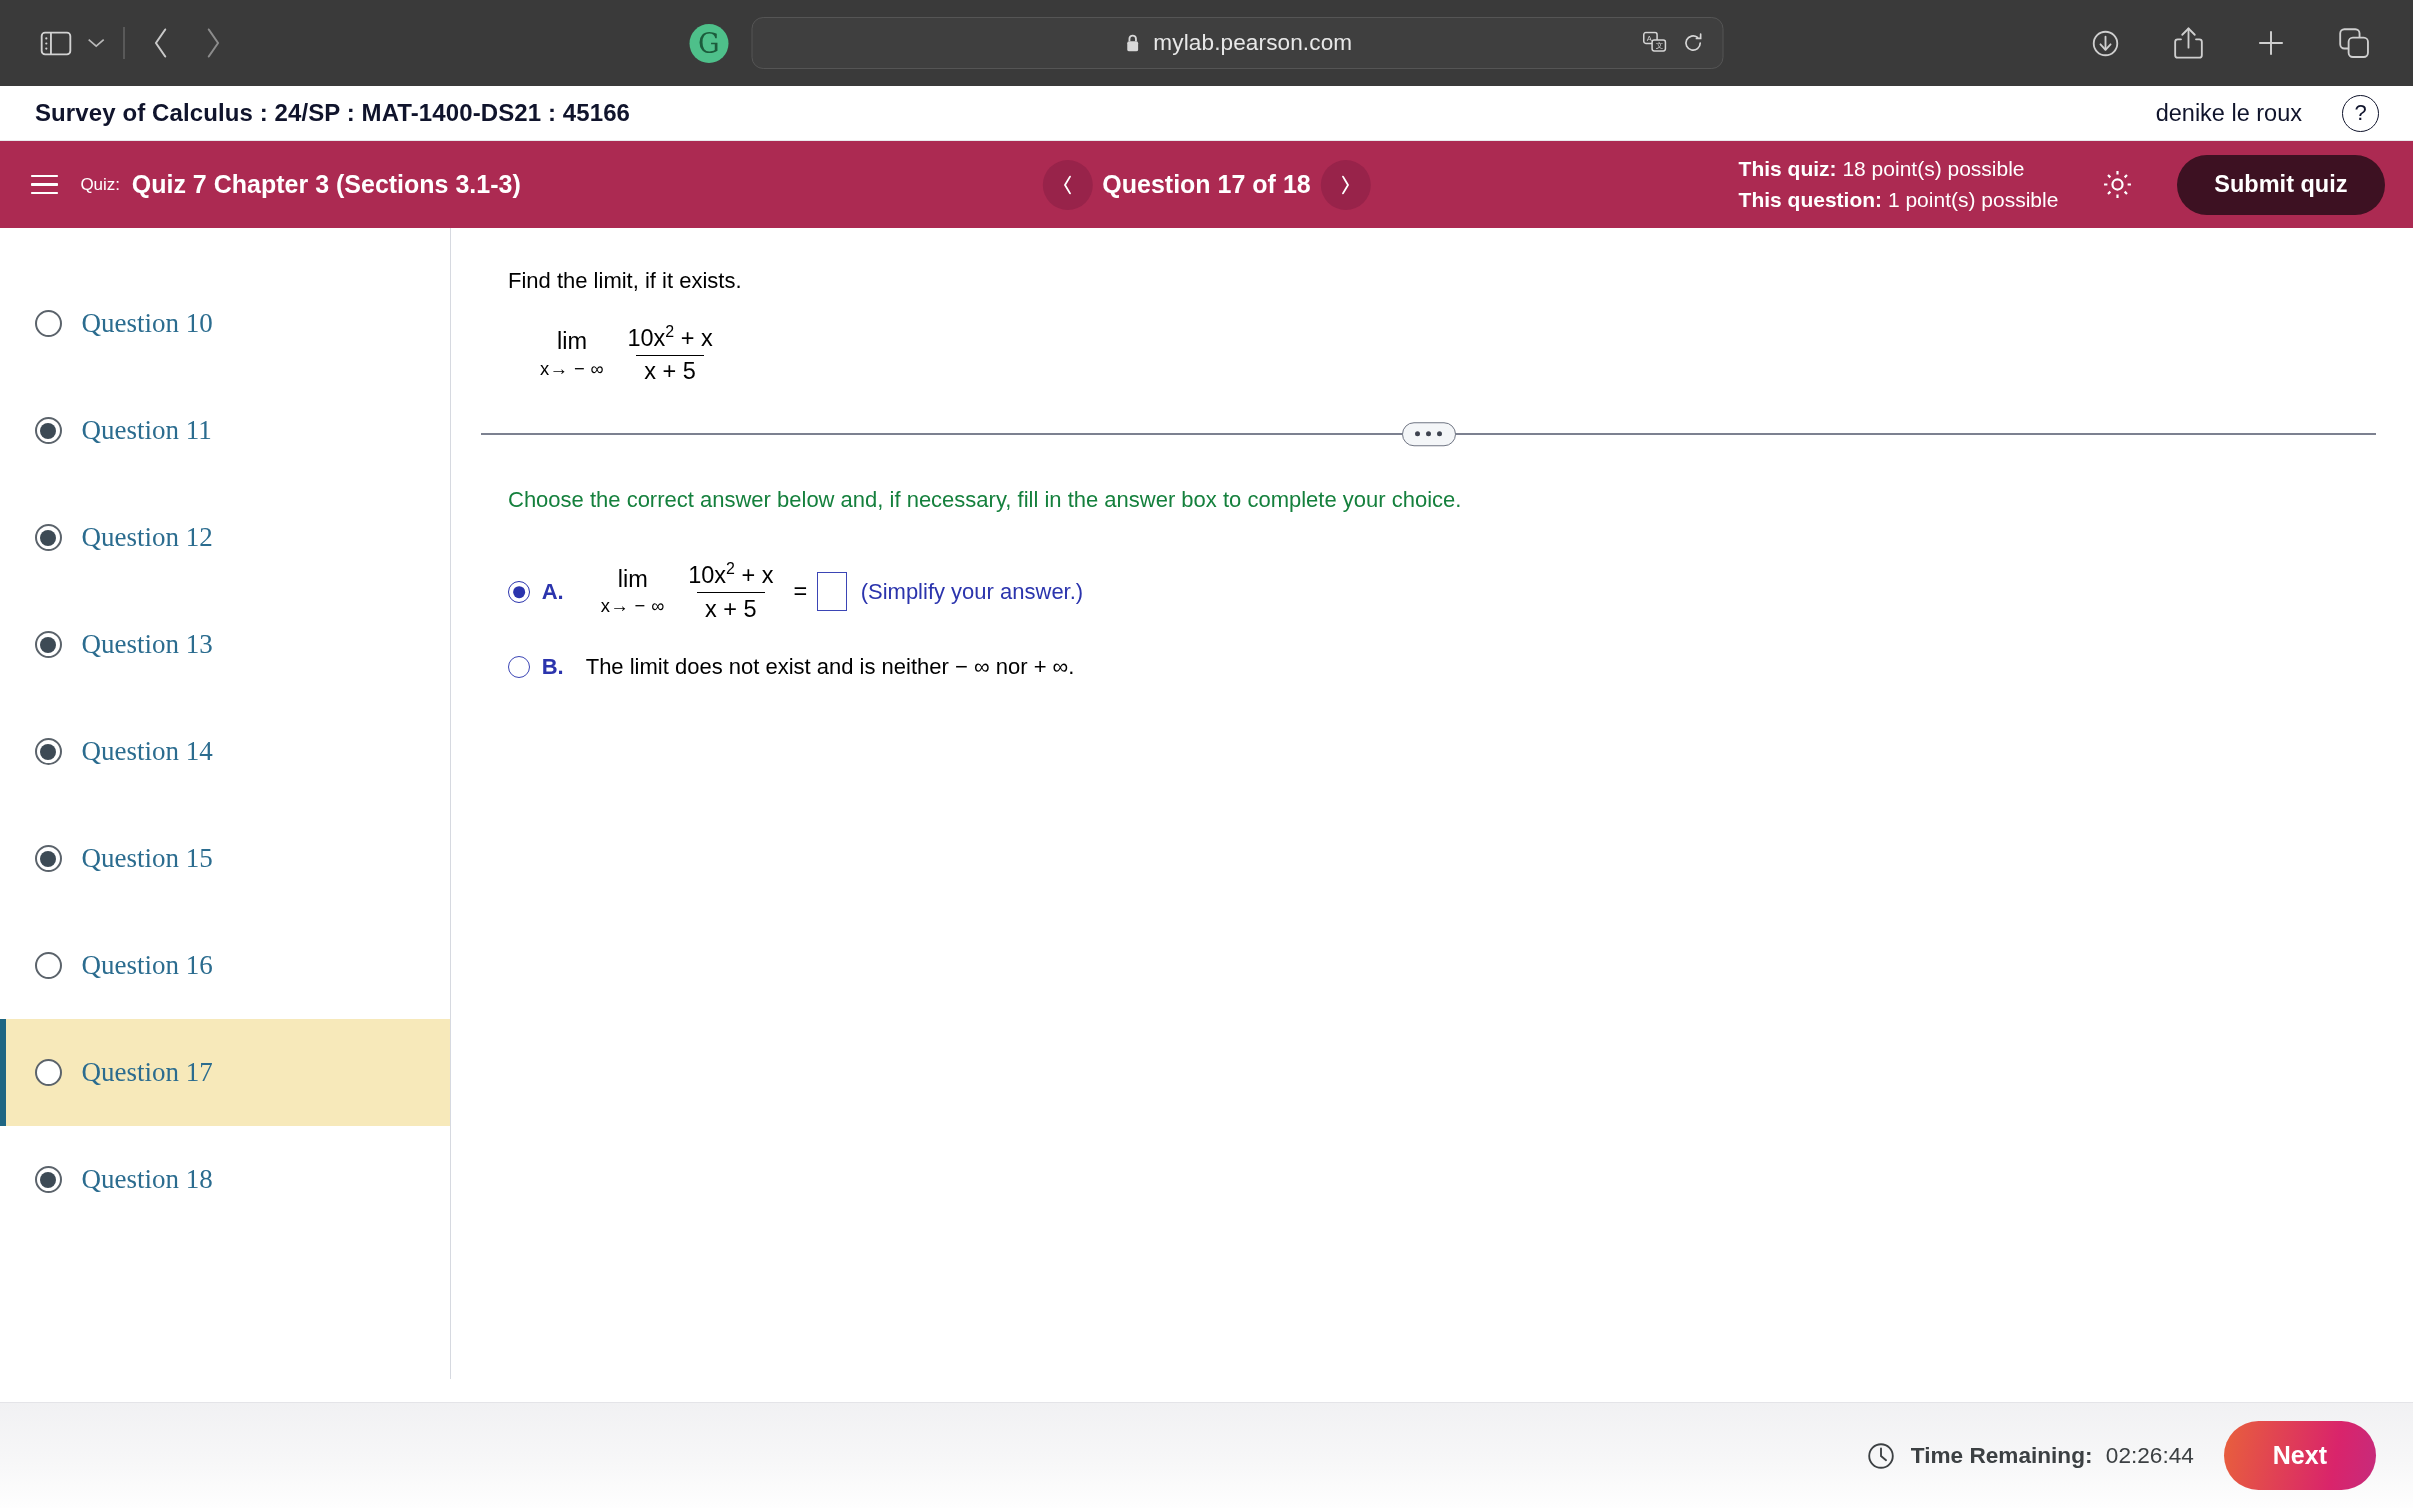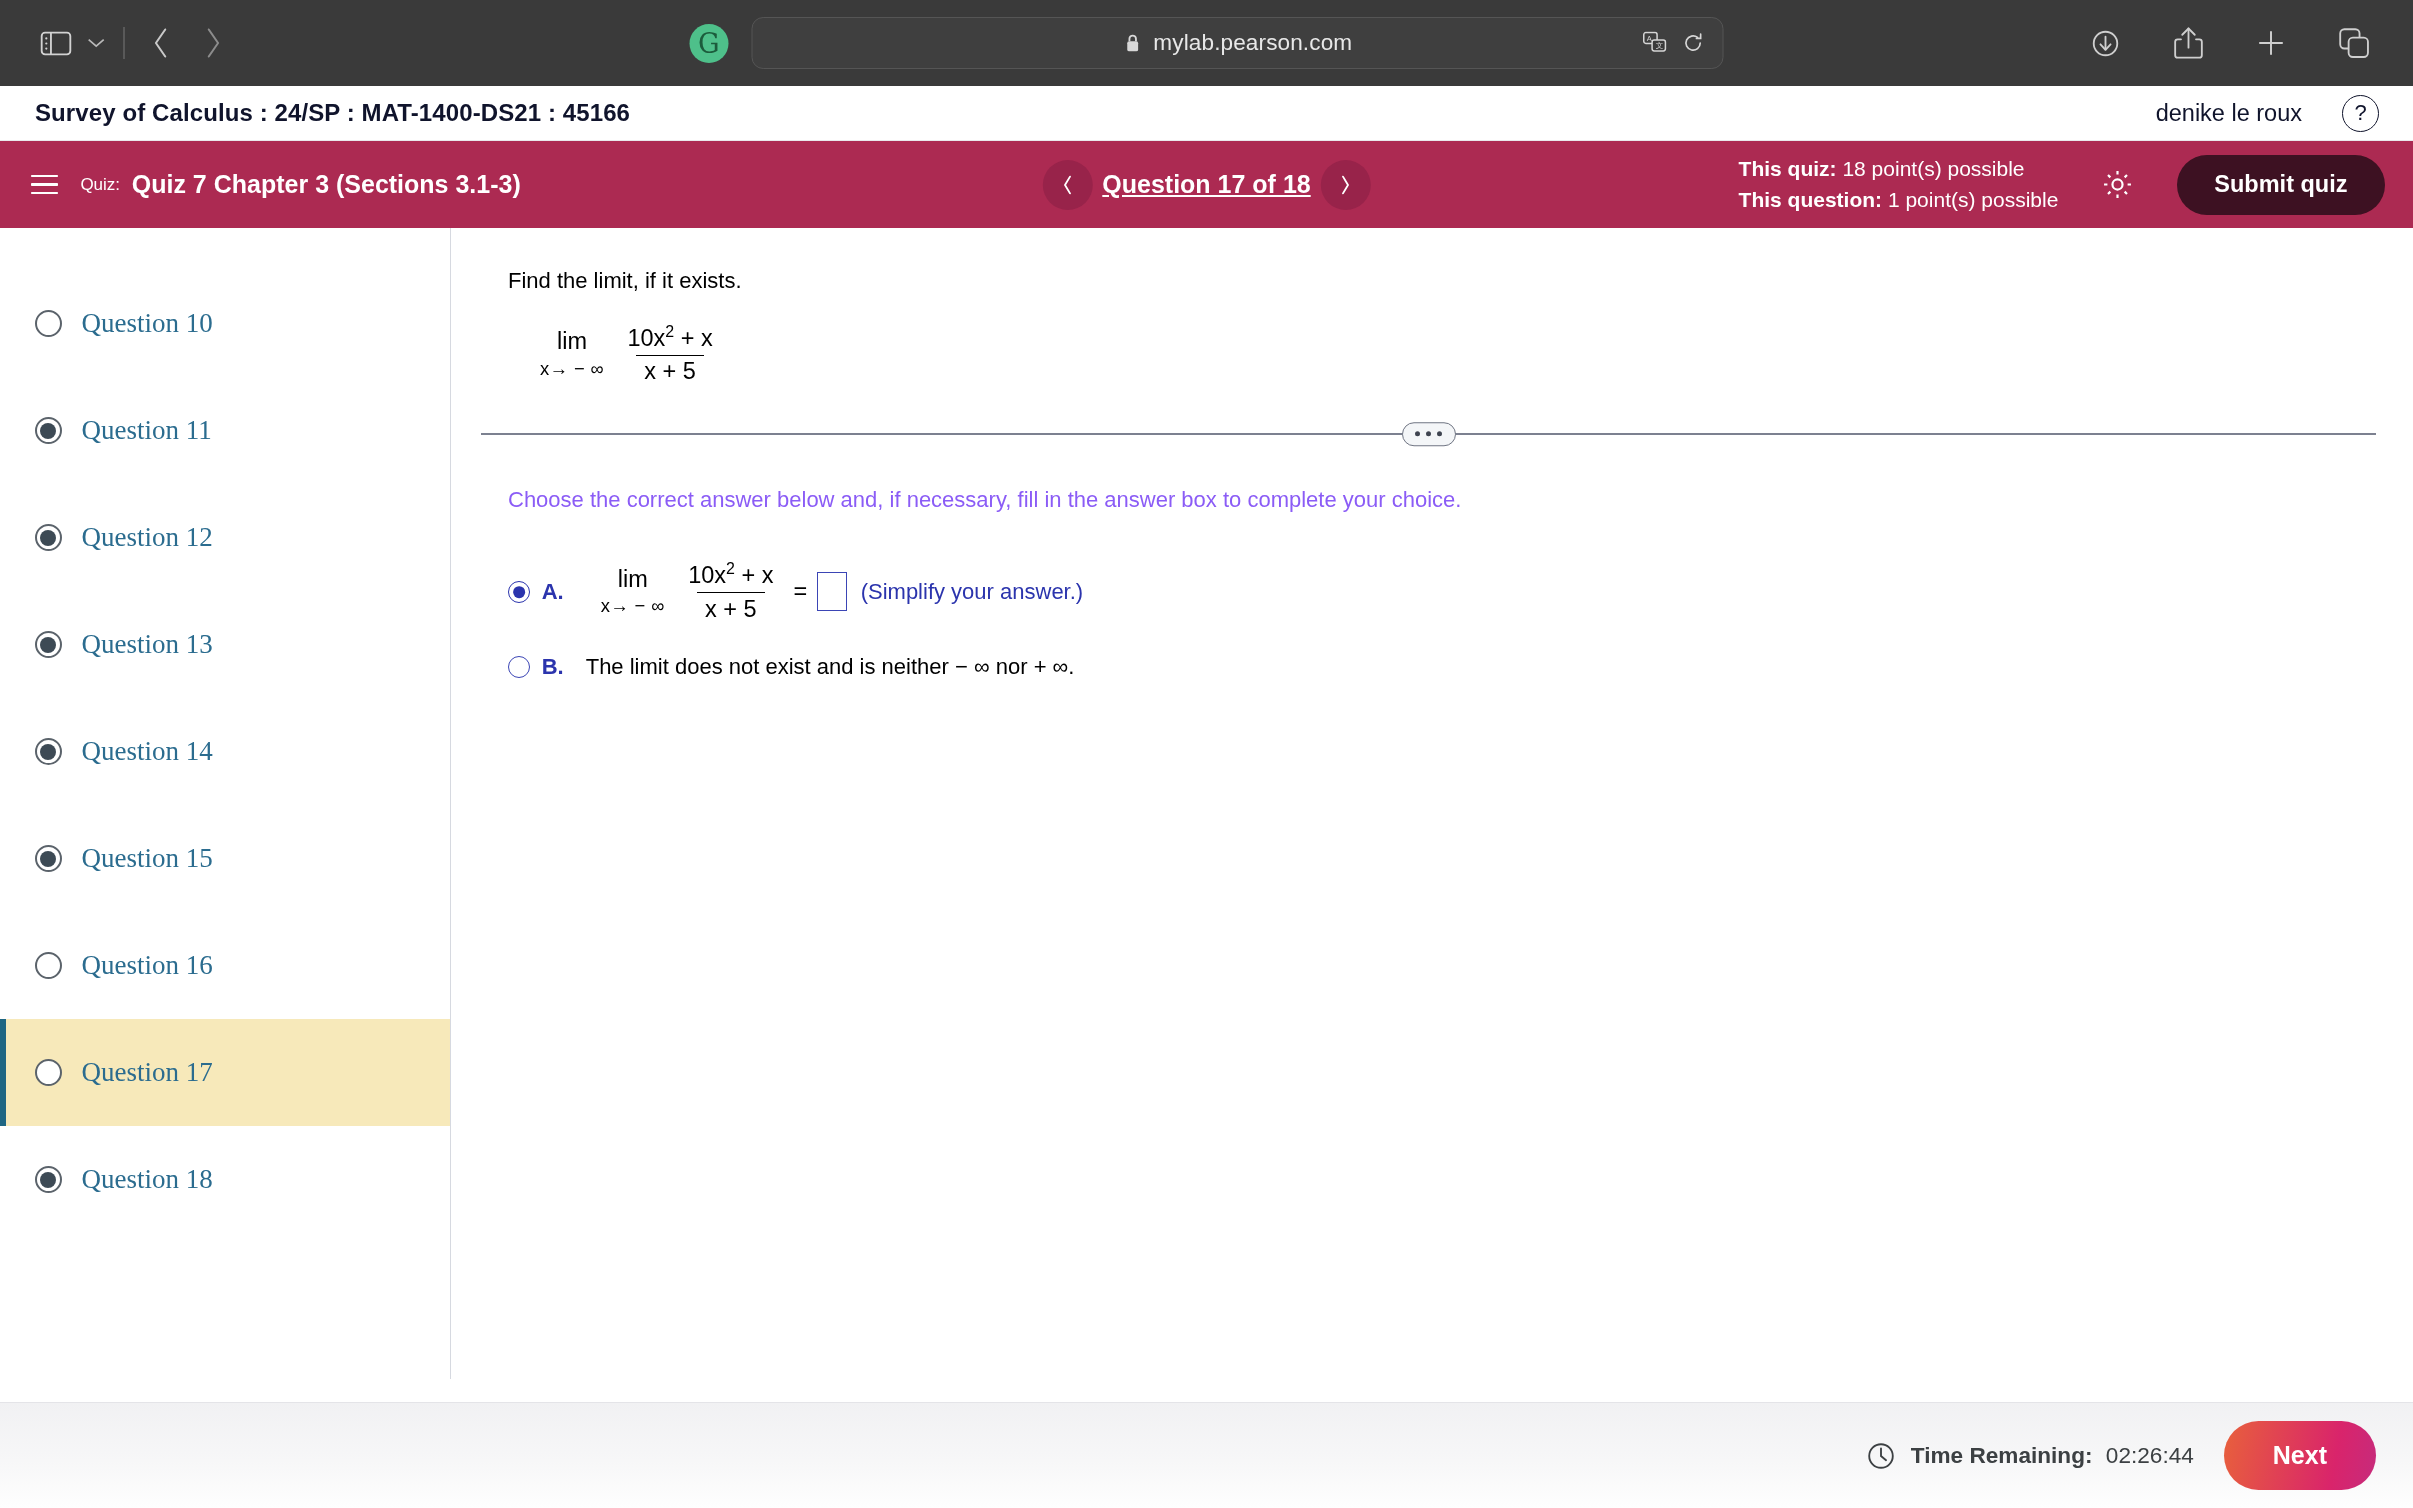--- a/index.html
+++ b/index.html
@@ -145,21 +145,20 @@
   .quiz-label { font-size: 17px; font-weight: normal; margin-right: 11.7px; }
   .quiz-name { font-size: 25px; font-weight: bold; }
 
   .qnav {
     position: absolute;
     left: 50%;
     transform: translateX(-50%);
     display: flex;
     align-items: center;
     gap: 10px;
-    text-decoration: underline;
   }
   .qnav-btn {
     width: 50px; height: 50px;
     border-radius: 50%;
     background: #98234a;
     display: flex; align-items: center; justify-content: center;
     color: #ffffff;
   }
   .qnav-btn svg { width: 13.4px; height: 22px; }
   .qnav-text { font-size: 25px; font-weight: bold; white-space: nowrap; }
@@ -324,21 +323,21 @@
     border-radius: 13.4px;
     background: #f4f6f8;
     display: flex; align-items: center; justify-content: center; gap: 5.9px;
   }
   .dots-pill i {
     width: 5px; height: 5px; border-radius: 50%; background: #3f4450; display: block;
   }
 
   .choose-text {
     font-size: 22px;
-    color: #8b5cf6;
+    color: #15803d;
     margin: 39px 0 0 27px;
   }
 
   .choices { margin: 47px 0 0 27px; }
   .choice-row {
     display: flex;
     align-items: center;
     margin-bottom: 30px;
   }
   .choice-radio {

